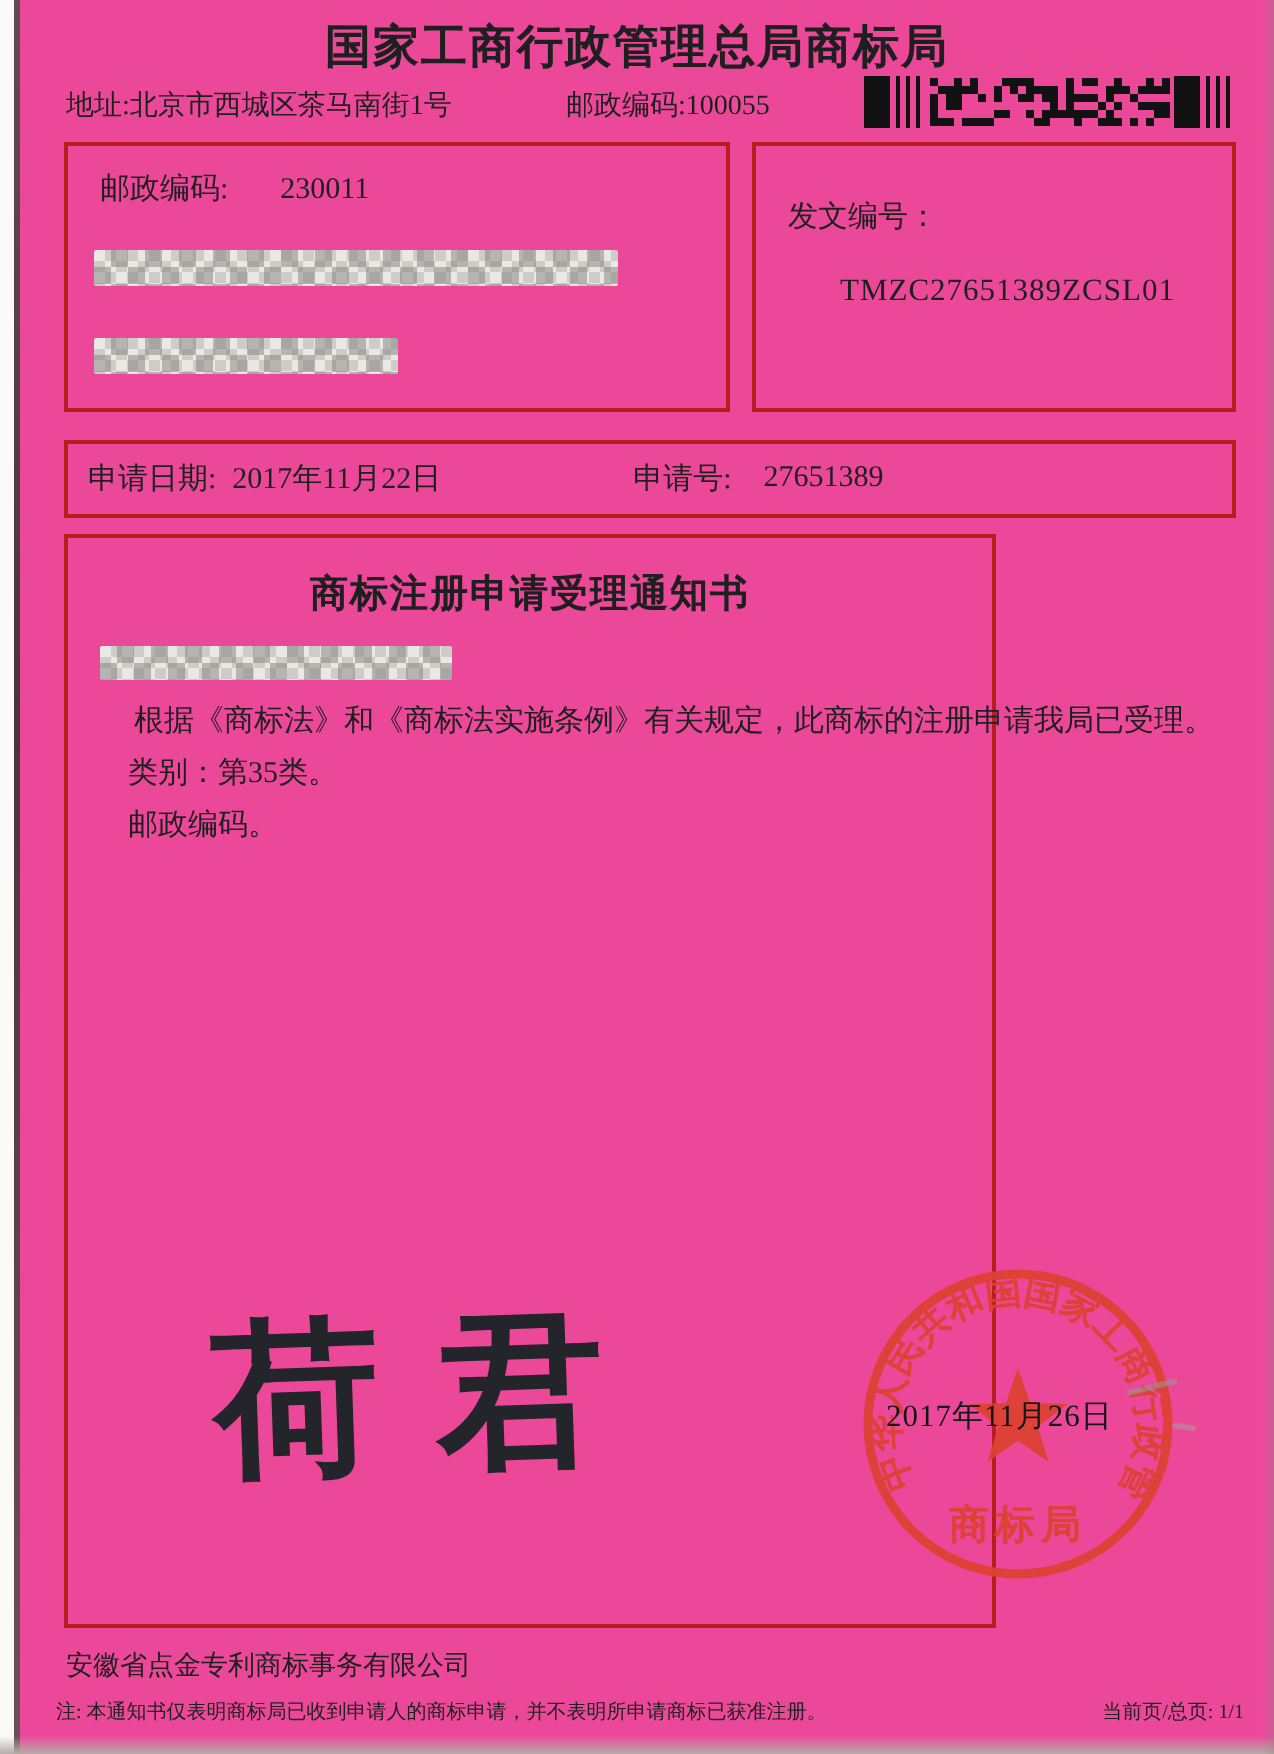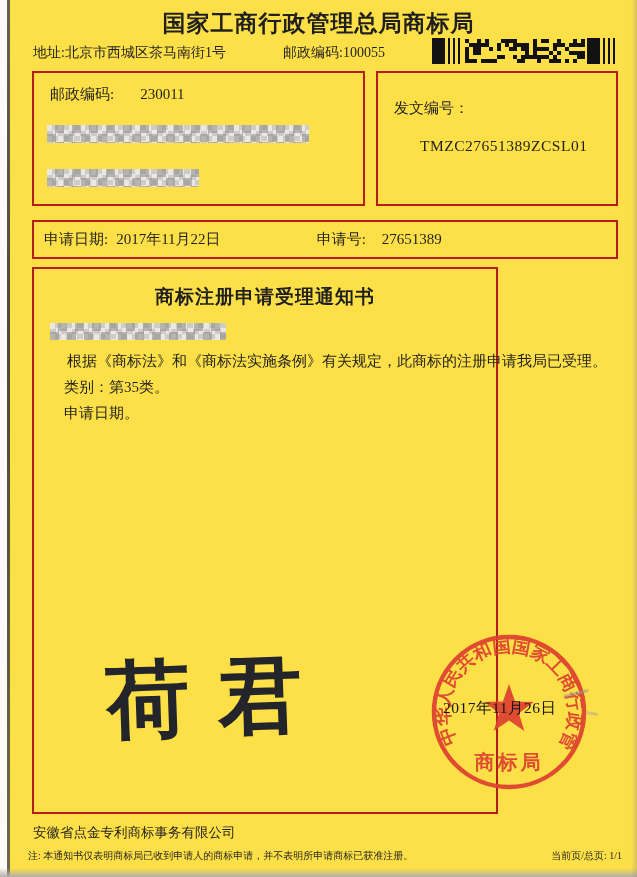--- a/index.html
+++ b/index.html
@@ -1,21 +1,21 @@
 <!DOCTYPE html>
 <html><head>
 <meta charset="utf-8">
 <style>
   * { margin:0; padding:0; box-sizing:border-box; }
   html,body { background:#e9e8e5; }
   body { font-family:"Liberation Serif","DejaVu Serif",serif; color:#1f1f1f; }
 
   .paper {
     position:relative; width:637px; height:877px; overflow:hidden;
-    background:#fde047;
+    background:#ec4899;
   }
   
   .scan-edge-left { position:absolute; left:7px; top:0; width:3px; height:877px;
     background:linear-gradient(180deg,#4a4a4a,#2e2e2e 40%,#55524e); opacity:.85; }
   .scan-strip-left { position:absolute; left:0; top:0; width:7px; height:877px; background:#fbfaf8; }
   .scan-band-bottom { position:absolute; left:0; bottom:0; width:637px; height:9px;
     background:linear-gradient(180deg,rgba(120,116,110,0),#b3afa8); }
   .scan-shade-right { position:absolute; right:0; top:0; width:6px; height:877px;
     background:linear-gradient(270deg,rgba(140,136,130,.35),rgba(140,136,130,0)); }
   .speck1 { position:absolute; left:563px; top:692px; width:26px; height:3px;
@@ -218,21 +218,21 @@
       <span class="meta-appno-label">申请号:</span>
       <span class="meta-appno-val">27651389</span>
     </div>
   </div>
 
   <div class="box main-box">
     <div class="notice-title">商标注册申请受理通知书</div>
     <div class="redact redact-main"></div>
     <div class="para para1">根据《商标法》和《商标法实施条例》有关规定，此商标的注册申请我局已受理。</div>
     <div class="para para2">类别：第35类。</div>
-    <div class="para para3">申请日期。</div>
+    <div class="para para3">邮政编码。</div>
 
     <div class="signature">荷君</div>
 
     <div class="seal">
       <svg width="160" height="160" viewBox="0 0 160 160">
         <circle cx="80" cy="80" r="75" fill="none" stroke-width="4.5" stroke="#dd4130"></circle>
         <defs>
           <path id="sealArc" d="M 28 110 A 60 60 0 1 1 132 110" fill="none"></path>
         </defs>
         <text font-size="18.5" font-weight="700" fill="#dd4130">

